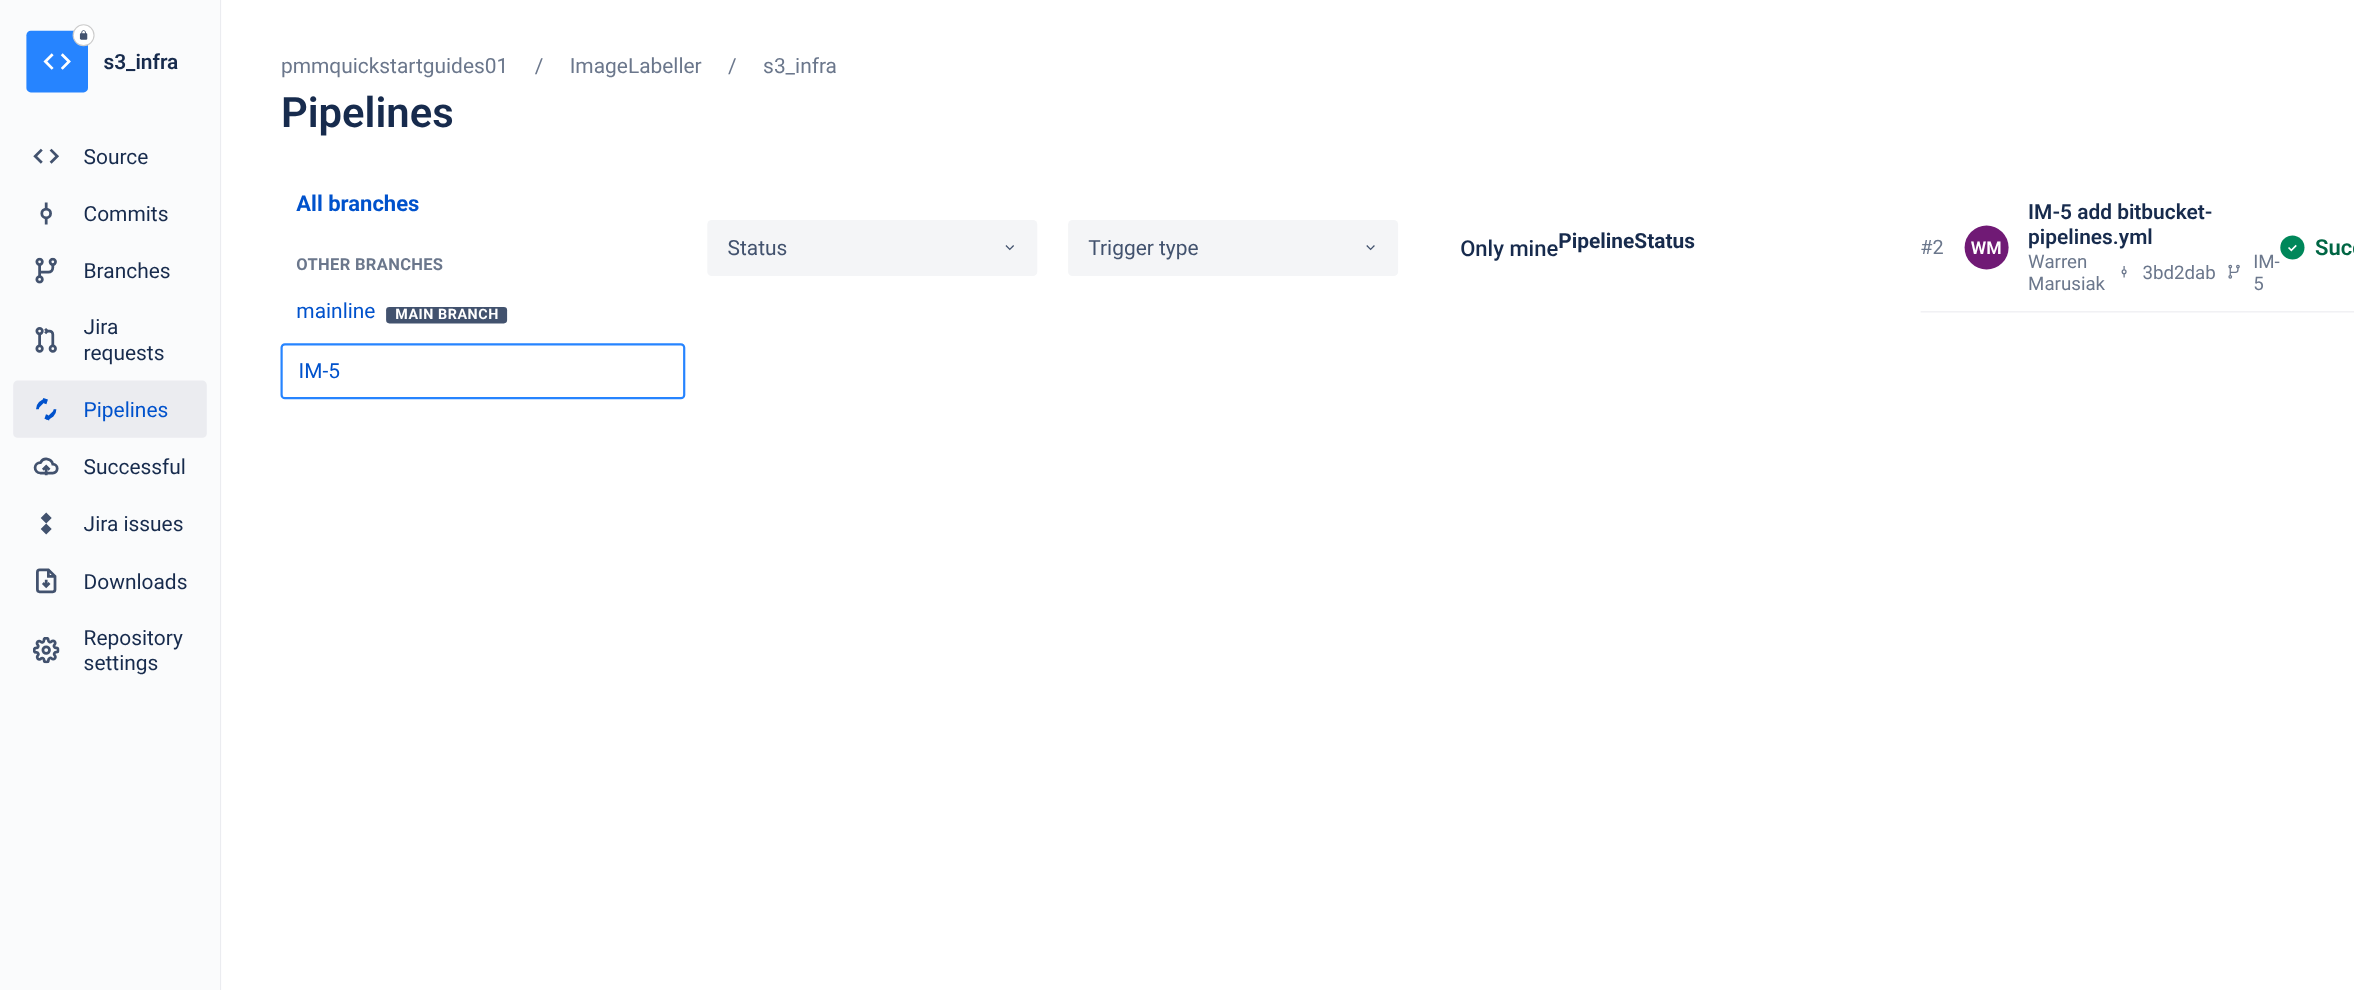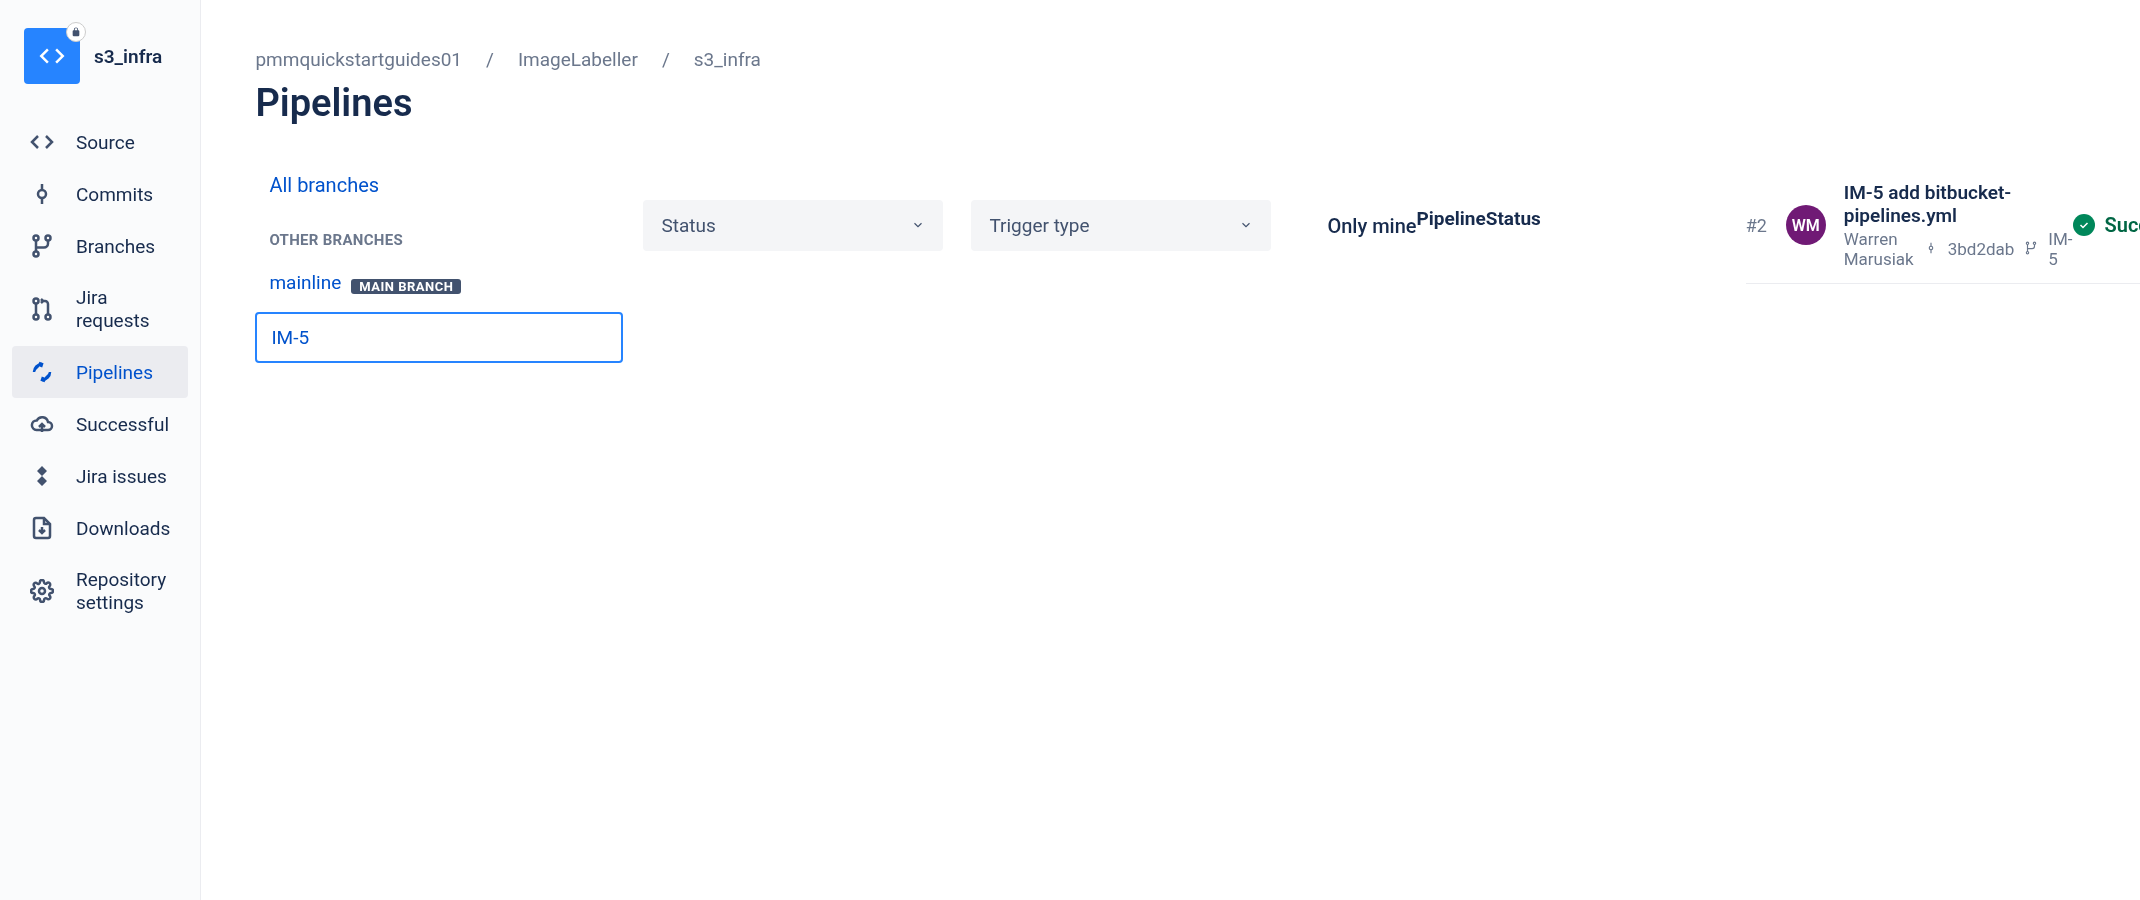--- a/index.html
+++ b/index.html
@@ -19,21 +19,21 @@
 .main { flex: 1; padding: 48px 54px 0 54px; }
 .breadcrumb { font-size: 19px; color: #6B778C; display: flex; gap: 24px; }
 .breadcrumb a { color: #6B778C; text-decoration: none; }
 .header-row { display: flex; justify-content: space-between; align-items: center; margin-top: 10px; }
 .page-title { font-size: 38px; font-weight: 600; color: #172B4D; }
 .header-actions { display: flex; align-items: center; gap: 28px; }
 .whats-new { color: #0052CC; font-size: 21px; font-weight: 500; cursor: pointer; }
 .run-btn { background: #F4F5F7; border: none; border-radius: 4px; padding: 12px 18px; font-size: 21px; font-weight: 500; color: #172B4D; cursor: pointer; }
 .filters-row { display: flex; align-items: flex-start; gap: 0; margin-top: 42px; }
 .branches-panel { width: 388px; padding-right: 20px; }
-.all-branches { color: #0052CC; font-size: 20px; font-weight: 400; padding: 6px 14px; cursor:pointer; }
+.all-branches { color: #0052CC; font-size: 20px; font-weight: 700; padding: 6px 14px; cursor:pointer; }
 .section-label { color: #6B778C; font-size: 15px; font-weight: 700; letter-spacing: 0.3px; margin-top: 28px; padding: 0 14px; }
 .branch-row { display: flex; align-items: flex-end; gap: 10px; padding: 12px 14px; margin-top: 10px; cursor:pointer;}
 .branch-row a { color: #0052CC; font-size: 19px; text-decoration: none; }
 .main-badge { background: #42526E; color: #fff; font-size: 13px; font-weight: 700; padding: 0 8px; border-radius: 3px; letter-spacing: 0.5px; }
 .branch-row.selected { border: 2px solid #2684FF; border-radius: 4px; margin-top: 6px; }
 .right-controls { flex: 1; display: flex; flex-direction: row; }
 .controls-top { display: flex; align-items: center; gap: 28px; }
 .dropdown { flex: 0 0 300px; background: #F4F5F7; border-radius: 4px; padding: 14px 18px; display: flex; justify-content: space-between; align-items: center; color: #42526E; font-size: 19px; cursor: pointer; }
 .spacer { flex:1; }
 .only-mine { font-size: 20px; font-weight: 500; color: #172B4D; cursor:pointer; white-space:nowrap; }

